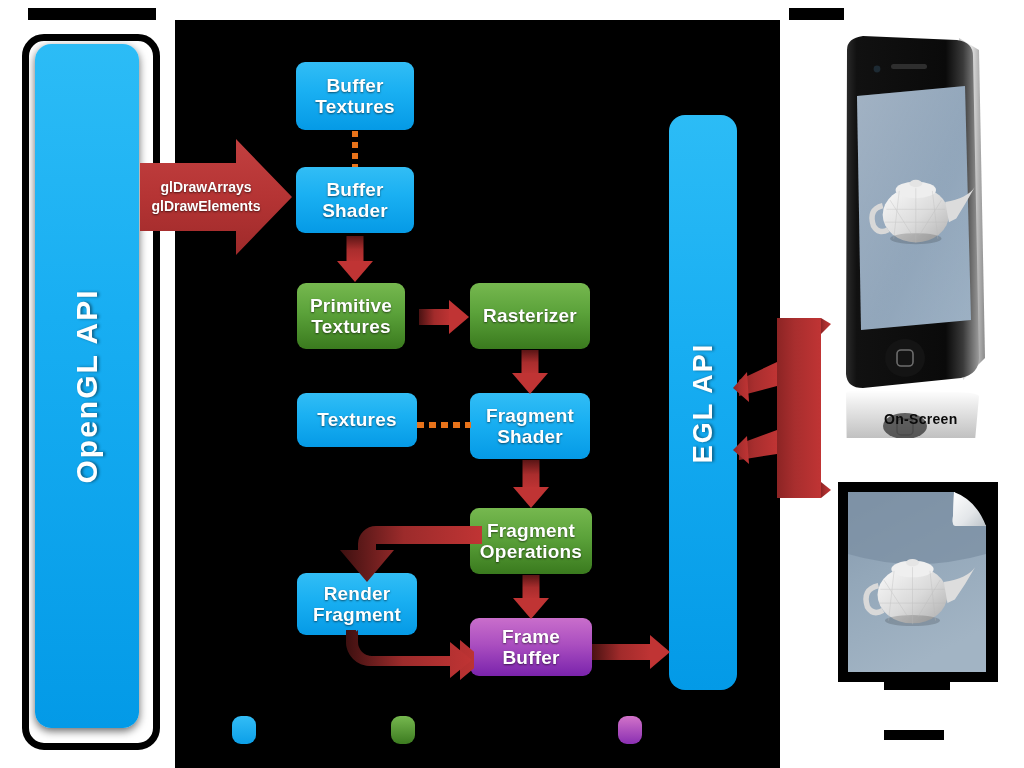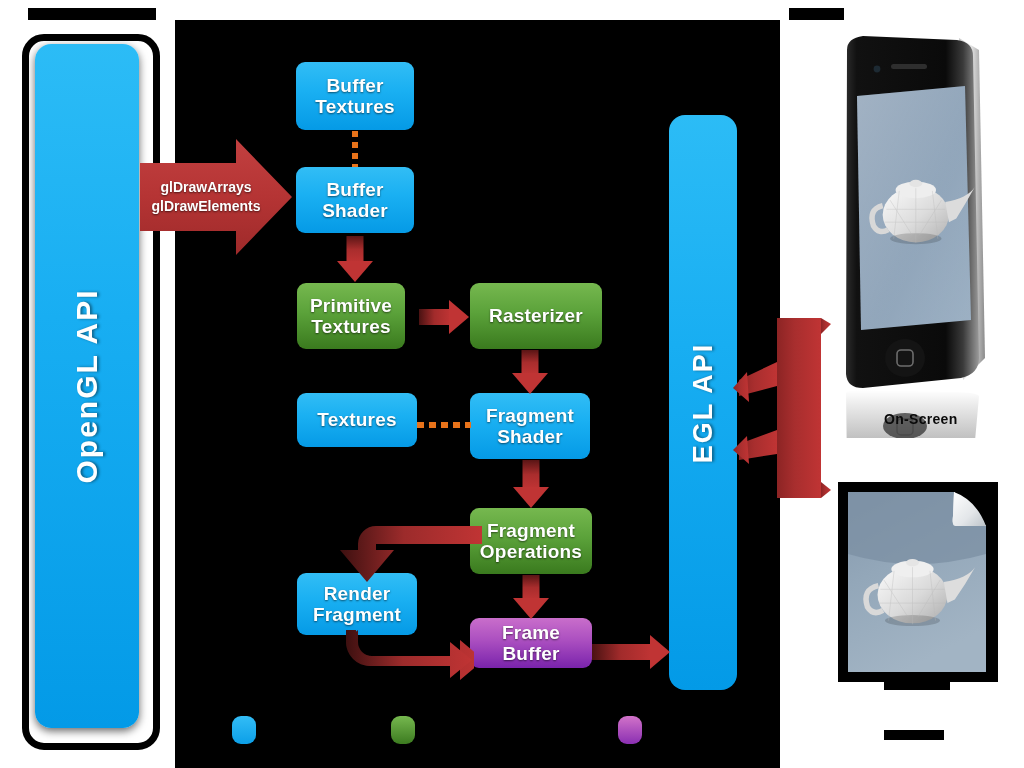--- a/index.html
+++ b/index.html
@@ -124,21 +124,21 @@
   <div class="node blue" style="left:296px;top:167px;width:118px;height:66px;">
     <span>Buffer</span>
     <span>Shader</span>
   </div>
 
   <div class="node green" style="left:297px;top:283px;width:108px;height:66px;">
     <span>Primitive</span>
     <span>Textures</span>
   </div>
 
-  <div class="node green" style="left:470px;top:283px;width:132px;height:66px;">
+  <div class="node green" style="left:470px;top:283px;width:120px;height:66px;">
     <span>Rasterizer</span>
   </div>
 
   <div class="node blue" style="left:297px;top:393px;width:120px;height:54px;">
     <span>Textures</span>
   </div>
 
   <div class="node blue" style="left:470px;top:393px;width:120px;height:66px;">
     <span>Fragment</span>
     <span>Shader</span>
@@ -147,21 +147,21 @@
   <div class="node green" style="left:470px;top:508px;width:122px;height:66px;">
     <span>Fragment</span>
     <span>Operations</span>
   </div>
 
   <div class="node blue" style="left:297px;top:573px;width:120px;height:62px;">
     <span>Render</span>
     <span>Fragment</span>
   </div>
 
-  <div class="node purple" style="left:470px;top:618px;width:122px;height:50px;justify-content:center;">
+  <div class="node purple" style="left:470px;top:618px;width:122px;height:58px;justify-content:center;">
     <span>Frame</span>
     <span>Buffer</span>
   </div>
 
   <div class="dash-v" style="left:352px;top:131px;height:36px;"></div>
   <div class="dash-h" style="left:417px;top:422px;width:54px;"></div>
 
   <div class="arrow-v" style="left:337px;top:236px;width:36px;height:46px;">
     <div class="shaft" style="height:27px;"></div>
     <div class="head"></div>

